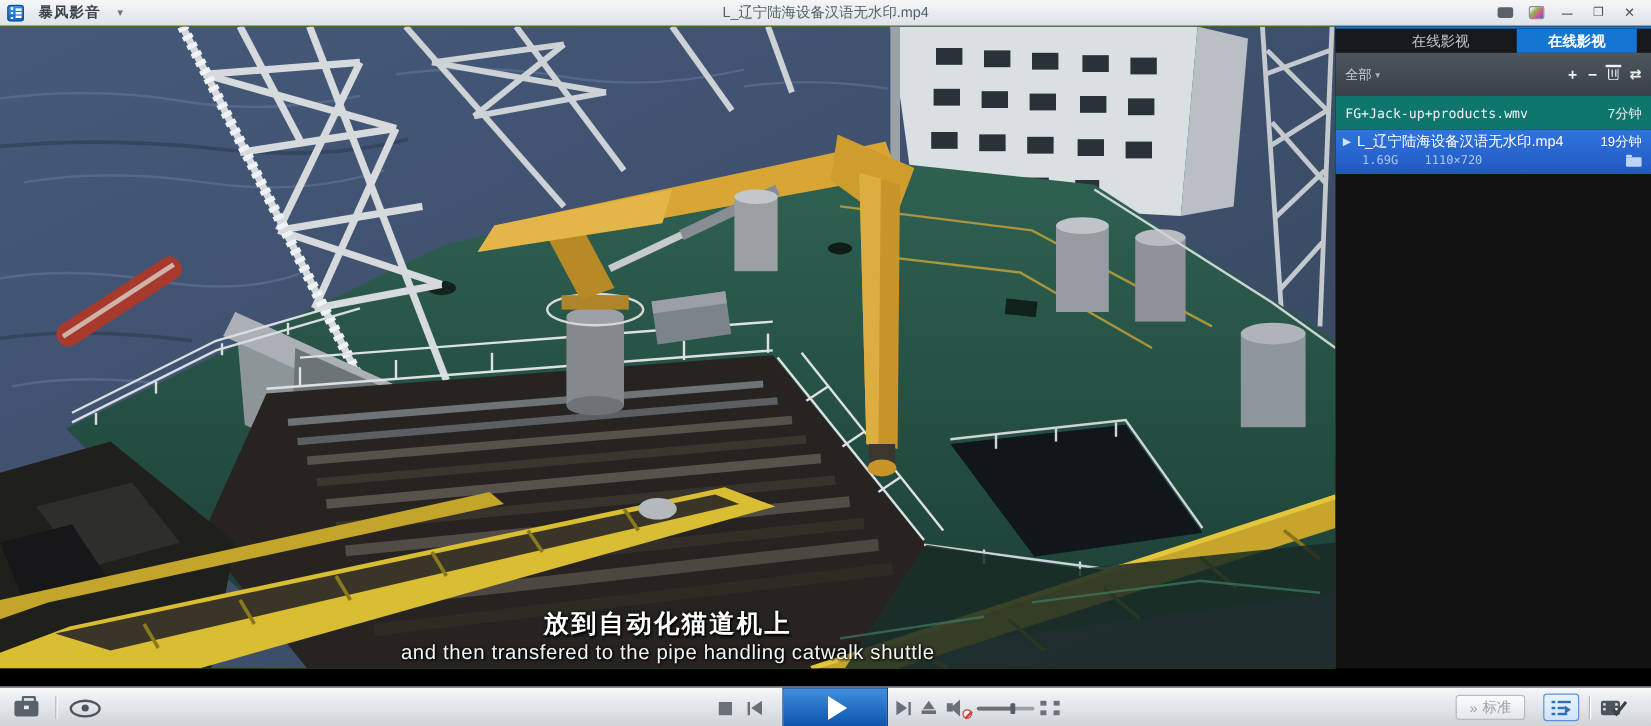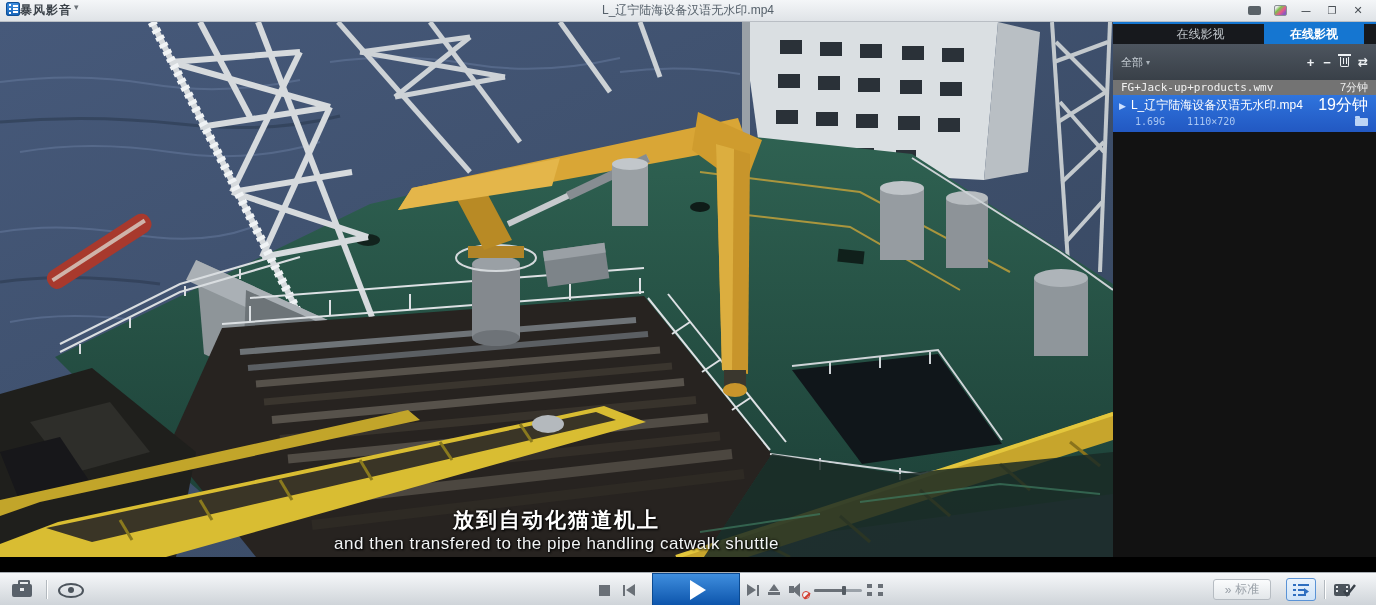--- a/index.html
+++ b/index.html
@@ -4,21 +4,21 @@
 <style>
   html,body{margin:0;padding:0;background:#222;}
   *{box-sizing:border-box;}
   body{font-family:"Liberation Sans","DejaVu Sans",sans-serif;}
   .window{position:relative;width:1376px;height:605px;background:#000;overflow:hidden;}
 
   
   .titlebar{position:absolute;top:0;left:0;width:1376px;height:22px;
     background:linear-gradient(#f4f6f8,#dfe3e7);border-bottom:1px solid #b9bec4;
     display:flex;align-items:center;}
-  .logo-wrap{display:flex;gap:0;padding-left:6px;}
+  .logo-wrap{display:flex;align-items:center;gap:12px;padding-left:6px;}
   .logo-icon{width:14px;height:14px;border-radius:3px;background:linear-gradient(#3f8fe0,#1663b8);
     position:relative;box-shadow:inset 0 0 0 1px #0f4f96;}
   .logo-icon::before{content:"";position:absolute;left:3px;top:2px;width:2px;height:10px;
     background:repeating-linear-gradient(#fff 0 2px,transparent 2px 4px);}
   .logo-icon::after{content:"";position:absolute;left:7px;top:3px;width:5px;height:2px;
     background:#fff;box-shadow:0 3px 0 #fff,0 6px 0 #fff;}
   .app-name{font-size:12px;font-weight:bold;color:#3c434a;letter-spacing:1px;}
   .logo-caret{font-size:9px;color:#6a7076;margin-left:2px;}
   .win-title{position:absolute;left:0;right:0;text-align:center;font-size:12px;color:#55606a;pointer-events:none;}
   .win-btns{margin-left:auto;display:flex;align-items:center;gap:10px;padding-right:10px;z-index:2;}
@@ -47,27 +47,27 @@
   .tab.active{width:100px;background:#1576d1;color:#fff;font-weight:bold;}
   .panel-toolbar{height:36px;background:linear-gradient(#4d555f,#394048);
     display:flex;align-items:center;padding:0 8px;color:#c6cdd4;font-size:11px;}
   .filter{display:flex;align-items:center;gap:3px;cursor:default;}
   .filter .caret{font-size:8px;color:#aab2ba;}
   .pt-icons{margin-left:auto;display:flex;align-items:center;gap:9px;}
   .pt-ic{color:#eef1f4;font-size:13px;font-weight:bold;line-height:1;cursor:default;}
   .trash-icon{width:9px;height:10px;border:1px solid #eef1f4;border-top:none;border-radius:0 0 2px 2px;position:relative;}
   .trash-icon::before{content:"";position:absolute;top:-3px;left:-3px;width:13px;height:2px;background:#eef1f4;}
   .trash-icon::after{content:"";position:absolute;top:1px;left:2px;width:1px;height:6px;background:#eef1f4;box-shadow:3px 0 0 #eef1f4;}
-  .pl-item1{height:15px;display:flex;align-items:center;padding:0 8px;
-    font-family:"DejaVu Sans Mono",monospace;font-size:11px;color:#f0f0f0;background:#737373;cursor:default;}
+  .pl-item1{height:28px;display:flex;align-items:center;padding:0 8px;
+    font-family:"DejaVu Sans Mono",monospace;font-size:11px;color:#f0f0f0;background:#0f766e;cursor:default;}
   .pl-item1 .dur{margin-left:auto;font-family:"Liberation Sans",sans-serif;font-size:11px;color:#f0f0f0;}
   .pl-item2{height:37px;background:linear-gradient(#2f74dd,#2258c2);padding:2px 8px 0 6px;cursor:default;}
   .pl2-row1{display:flex;align-items:center;height:17px;font-size:12px;color:#fff;}
   .play-mark{color:#cfe2ff;font-size:9px;margin-right:5px;}
-  .pl2-row1 .dur{margin-left:auto;font-size:16px;color:#fff;}
+  .pl2-row1 .dur{margin-left:auto;font-size:11px;color:#fff;}
   .pl2-row2{display:flex;align-items:center;height:15px;padding-left:16px;gap:22px;
     font-family:"DejaVu Sans Mono",monospace;font-size:10px;color:#a9c6f2;}
   .folder-icon{margin-left:auto;width:13px;height:8px;background:#bcd4f5;border-radius:1px;position:relative;}
   .folder-icon::before{content:"";position:absolute;top:-2px;left:0;width:5px;height:2px;background:#bcd4f5;border-radius:1px 1px 0 0;}
 
   
   .progress-row{position:absolute;top:557px;left:0;width:1376px;height:15px;background:#33383d;
     display:flex;align-items:center;}
   .seek-chev{color:#cfd4d9;font-size:7px;letter-spacing:-2px;width:16px;text-align:center;cursor:default;}
   .seek-track{position:relative;width:982px;height:5px;background:#1b1e21;border-radius:2px;

